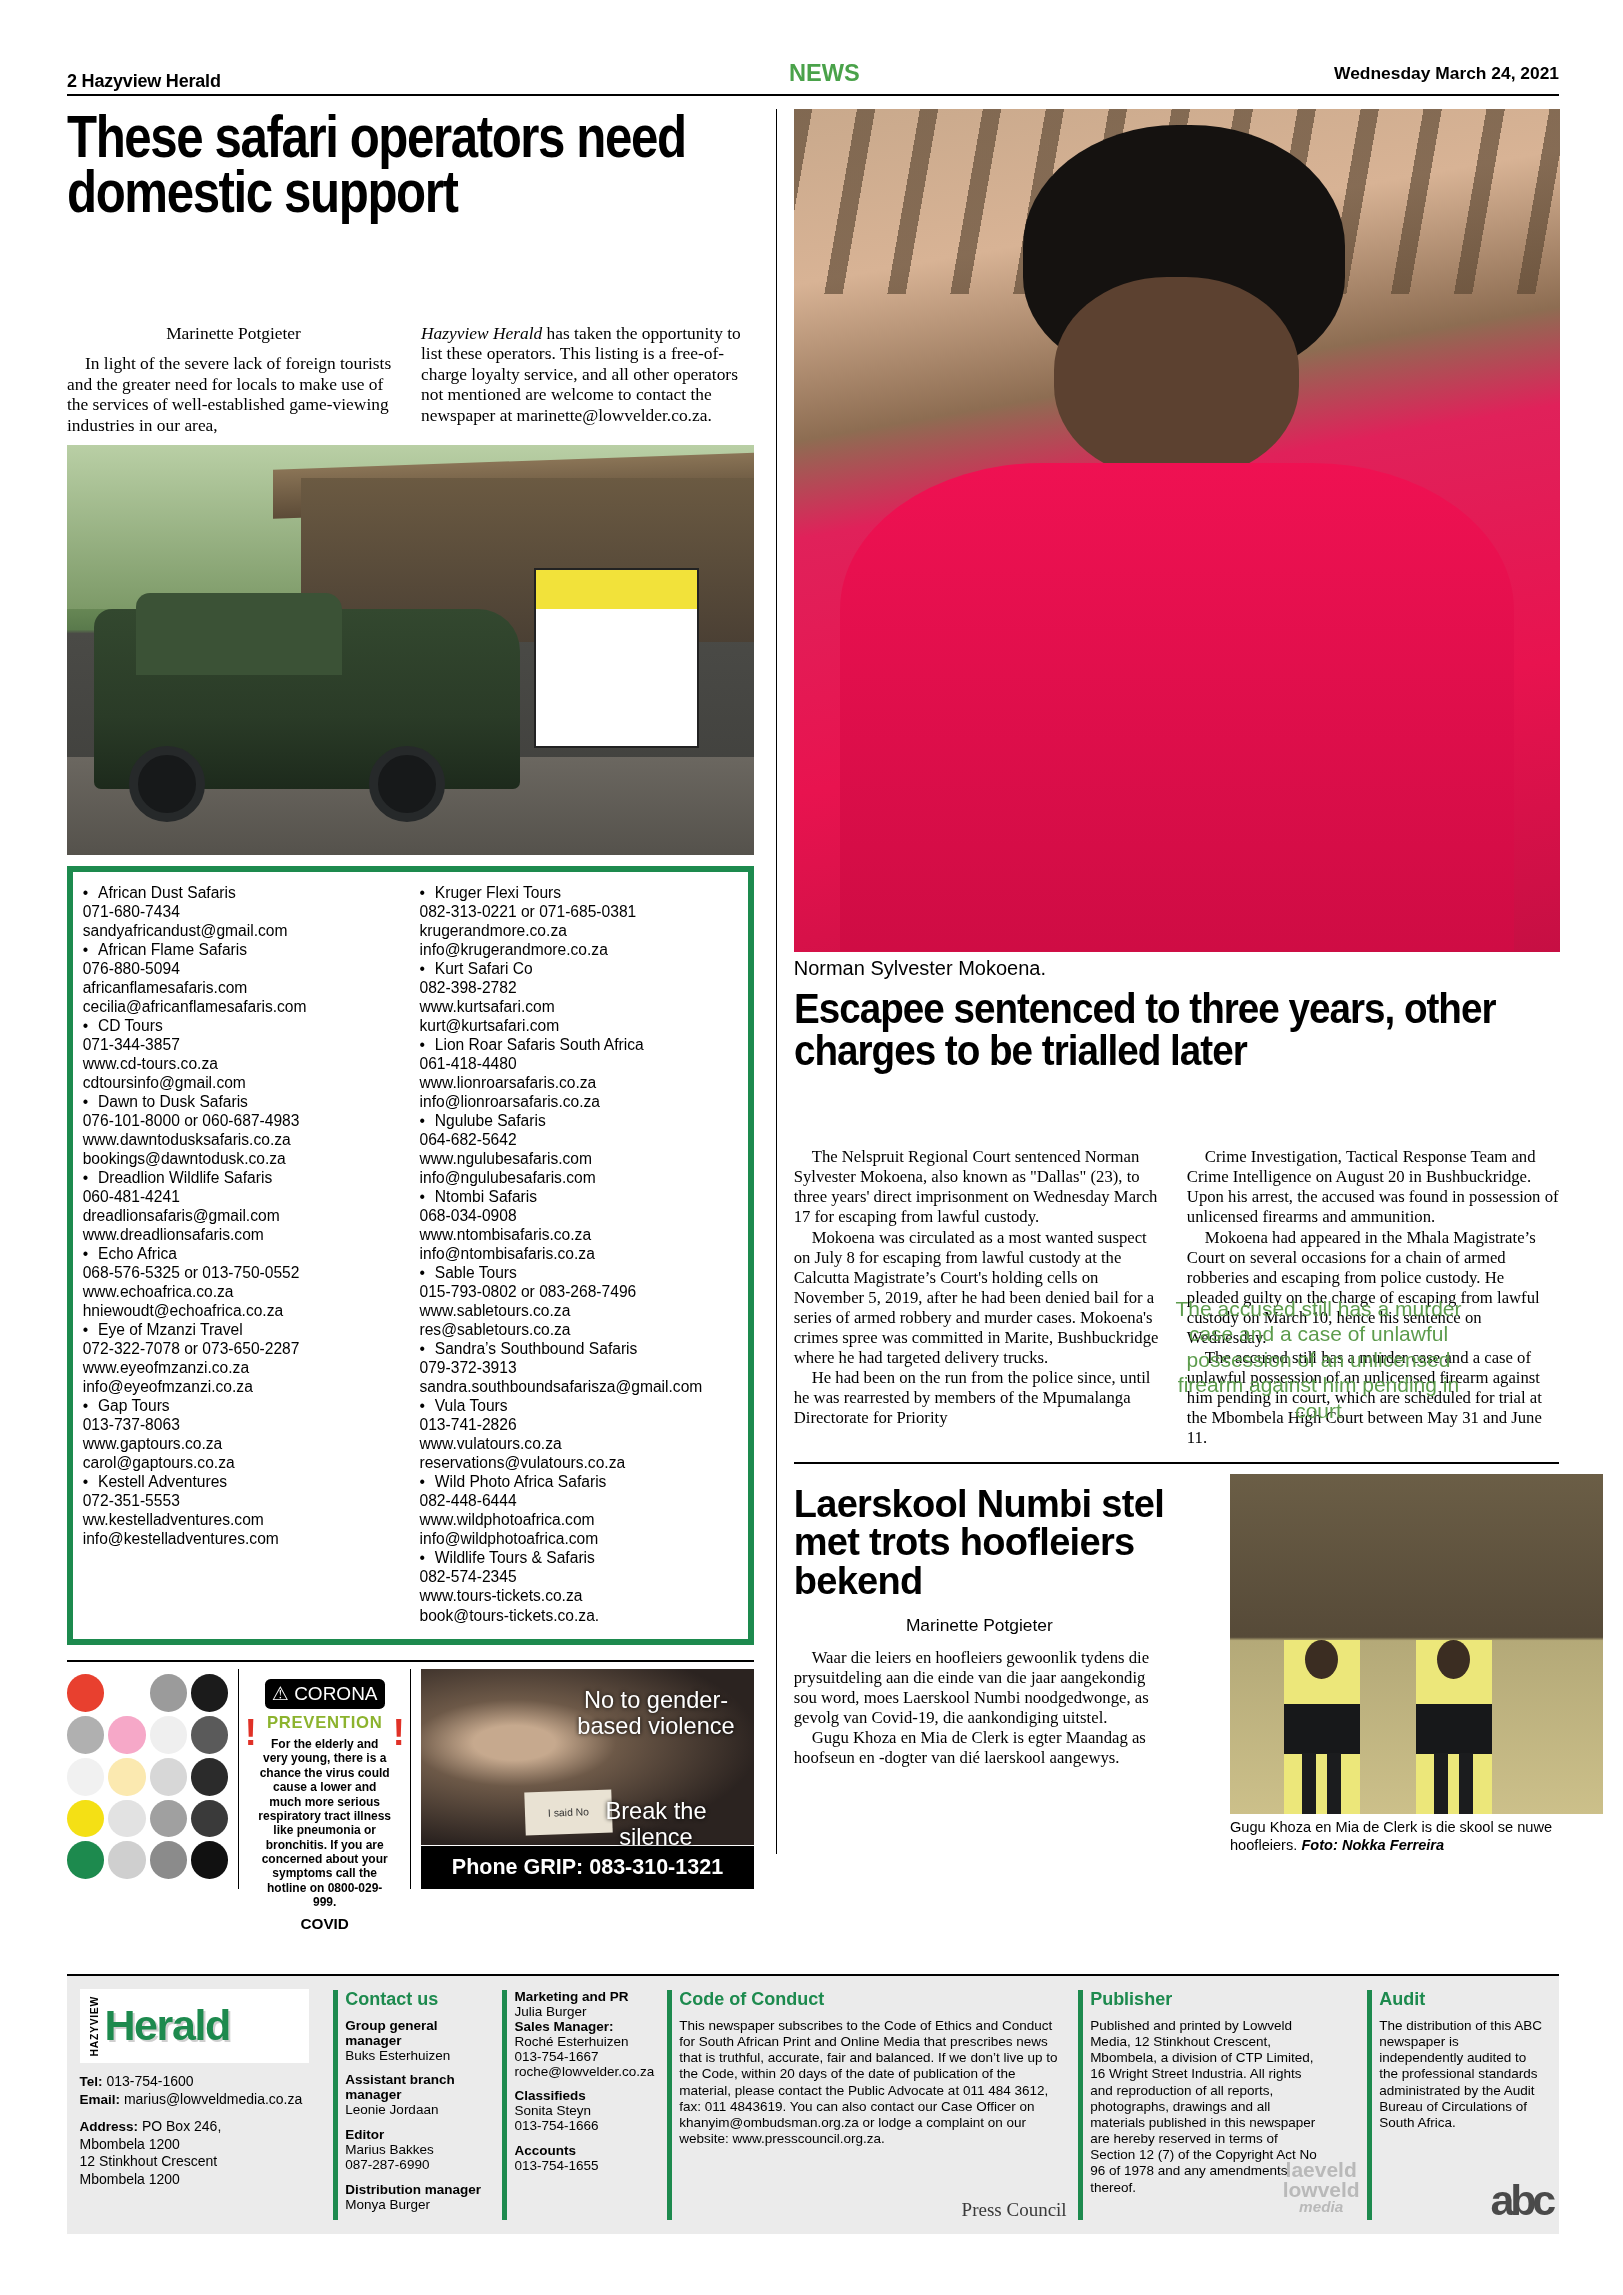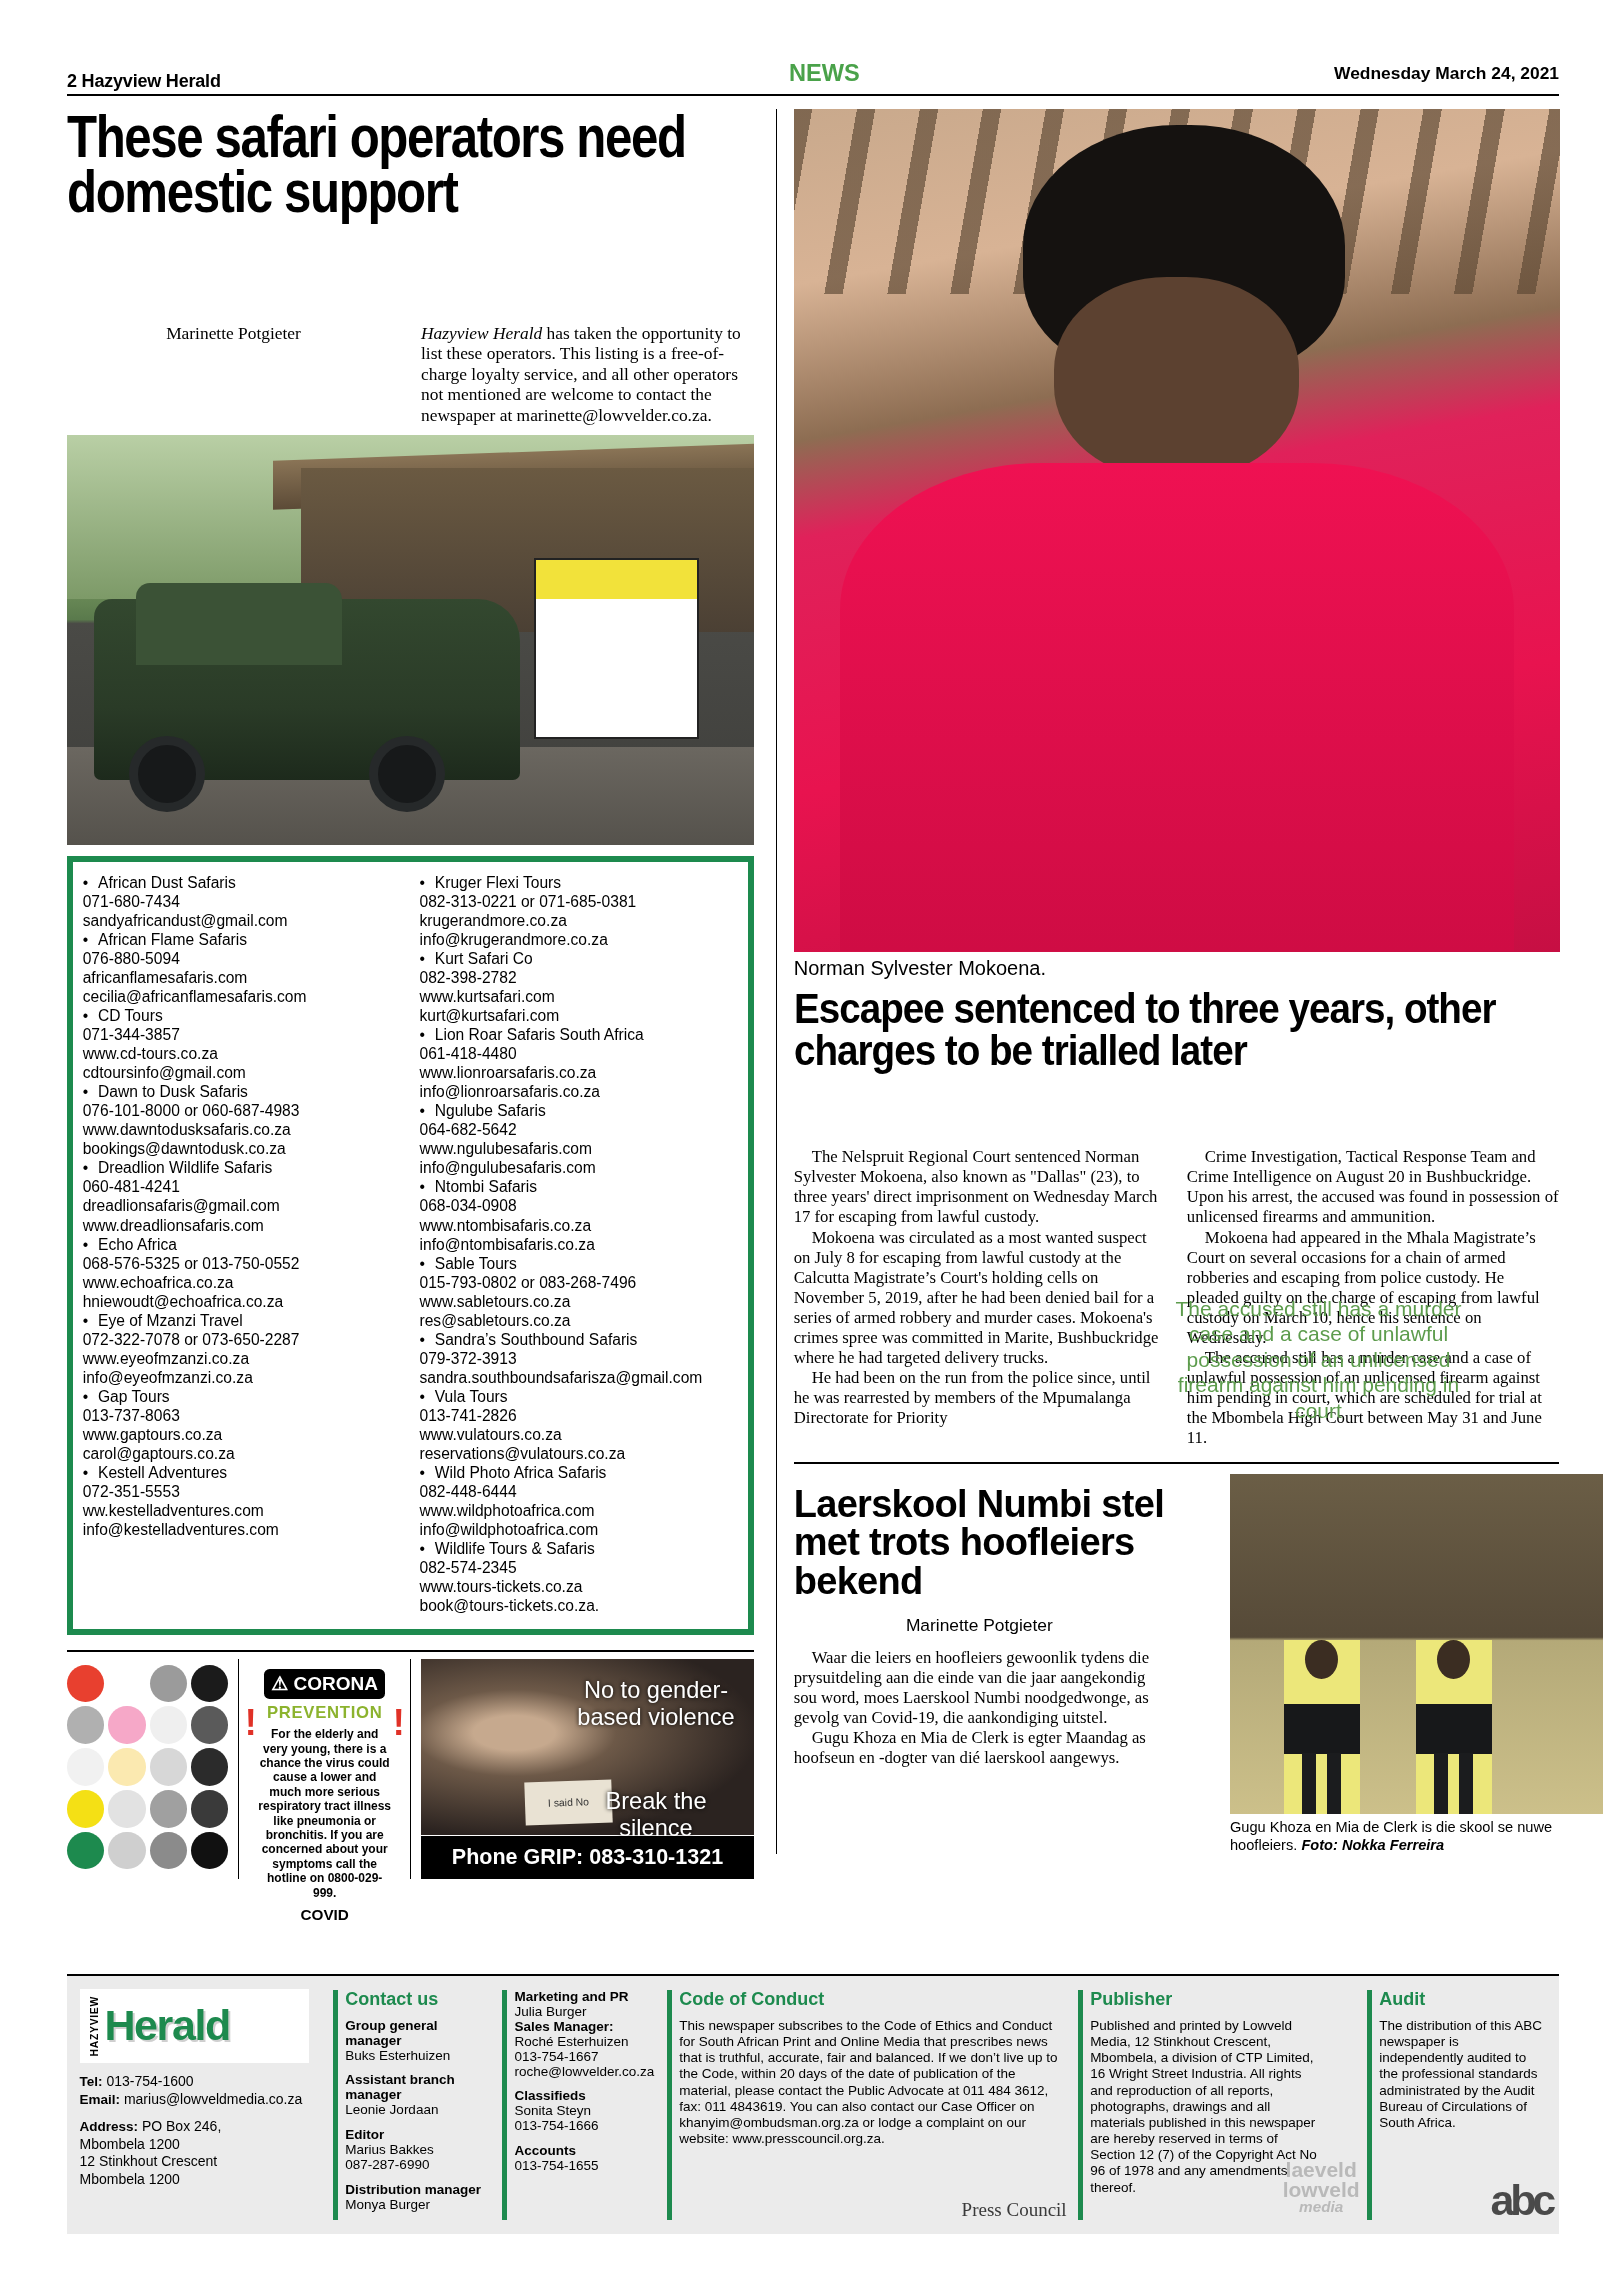--- a/index.html
+++ b/index.html
@@ -78,21 +78,21 @@
   .ops-line { }
 
   
   .ads { margin-top: 15.3px; border-top: 2.1px solid #000; padding-top: 7px;
          display:flex; gap:0; height: 229px; }
   .ad-swatches { width: 174px; display:grid; grid-template-columns: repeat(4,1fr);
                  grid-template-rows: repeat(5,1fr); gap:4.2px; padding: 5.6px 9.7px 5.6px 0;
                  border-right: 1.4px solid #000; }
   .sw { border-radius: 50%; }
   .ad-corona { width: 174px; border-right: 1.4px solid #000; padding: 4.2px 8.3px; text-align:center; position:relative; }
-  .corona-badge { background:#000; color:#fff; font-weight:bold; font-size:19px;
+  .corona-badge { background:#000; color:#fff; font-weight:normal; font-size:19px;
       padding: 3.5px 7px; display:inline-block; border-radius:5.6px; margin-top: 5.6px;}
   .corona-prev { color:#8cb32e; font-weight:bold; font-size:16.7px; margin-top: 4.2px; letter-spacing: 0.7px;}
   .corona-body { font-size: 12px; font-weight:bold; line-height:1.2; margin-top:4.2px; padding: 0 9.7px;}
   .corona-covid { margin-top: 5.6px; font-weight:bold; font-size: 15.3px; }
   .bang { position:absolute; color:#e03127; font-weight:bold; font-size:36px; top:43px;}
   .bang.l { left: 5.6px; } .bang.r { right: 5.6px; }
   .ad-gbv { width: 337px; margin-left: 9.7px; position:relative; color:#fff; }
   .gbv-img { position:absolute; inset:0 0 44px 0; background:
       radial-gradient(ellipse at 28% 42%, #c6a98e 0 12%, #6d5948 30%, #2b2320 72%); }
   .gbv-txt { position:absolute; right:11px; top:18px; width:174px; text-align:center;
@@ -177,20 +177,21 @@
   <div class="grid">
 
     <div class="left-col">
 
       <div class="hl-main">These safari operators need domestic support</div>
 
       <div style="margin-top:104px;">
         <div class="two-col-intro">
           <div>
             <div class="byline" style="margin:0 0 9.7px 0;">Marinette Potgieter</div>
+            <div class="indent">In light of the severe lack of foreign tourists and the greater need for locals to make use of the services of well-established game-viewing industries in our area,</div>
           </div>
           <div>
             <span style="font-style:italic">Hazyview Herald</span><span> has taken the opportunity to list these operators. This listing is a free-of-charge loyalty service, and all other operators not mentioned are welcome to contact the newspaper at marinette@lowvelder.co.za.</span>
           </div>
         </div>
       </div>
 
       <div class="photo photo-safari">
         <div class="sky"></div>
         <div class="roof"></div>

